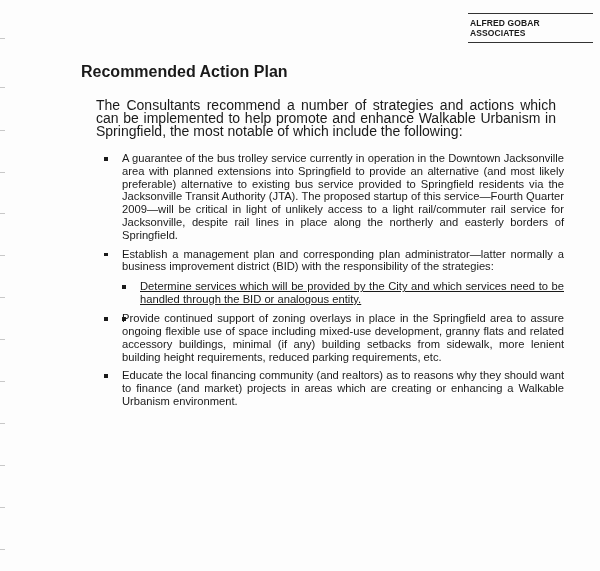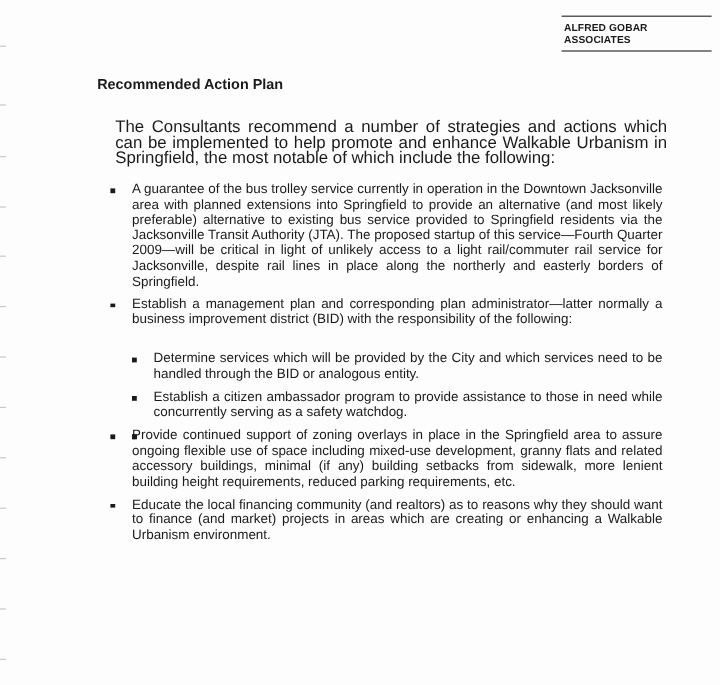--- a/index.html
+++ b/index.html
@@ -10,30 +10,30 @@
     }
     .margin-ticks { position: absolute; left: 0; top: 0; width: 8px; height: 571px; }
     .tick { position: absolute; left: 0; width: 5px; height: 1px; background: #c8c8c8; }
     .header-box {
       position: absolute; left: 468px; top: 13px; width: 123px;
       border-top: 1.5px solid #333; border-bottom: 1.5px solid #333;
       padding: 4px 0 4px 2px; font-size: 8.5px; font-weight: bold; letter-spacing: 0.1px;
     }
     .title {
       position: absolute; left: 81px; top: 63px;
-      font-size: 12px; font-weight: bold;
+      font-size: 16px; font-weight: bold;
     }
     .intro {
       position: absolute; left: 96px; top: 99px; width: 460px;
       font-size: 14px; line-height: 13px; text-align: justify;
     }
-    .list { position: absolute; left: 92px; top: 152px; width: 460px; margin: 0; padding: 0; list-style: none; }
+    .list { position: absolute; left: 104px; top: 152px; width: 460px; margin: 0; padding: 0; list-style: none; }
     .li { position: relative; padding-left: 18px; font-size: 11.2px; line-height: 12.8px; text-align: justify; margin-bottom: 6px; }
     .li .bullet { position: absolute; left: 0; top: 5px; width: 3.5px; height: 3.5px; background: #1a1a1a; }
-    .sublist { margin: 20px 0 0 0; padding: 0; list-style: none; }
+    .sublist { margin: 7px 0 0 0; padding: 0; list-style: none; text-decoration: underline; }
     .subli { position: relative; padding-left: 18px; font-size: 11.2px; line-height: 12.8px; text-align: justify; margin-bottom: 6.5px; }
     .subli .bullet { position: absolute; left: 0; top: 5px; width: 3.5px; height: 3.5px; background: #1a1a1a; }
     .sublist { margin-left: 0; }
   </style>
 </head>
 <body>
 
 <div class="margin-ticks">
   <div class="tick" style="top:38px"></div>
   <div class="tick" style="top:87px"></div>
@@ -56,29 +56,25 @@
 
 <div class="intro">The Consultants recommend a number of strategies and actions which can be implemented to help promote and enhance Walkable Urbanism in Springfield, the most notable of which include the following:</div>
 
 <ul class="list">
   <li class="li">
     <span class="bullet"></span>
     <span>A guarantee of the bus trolley service currently in operation in the Downtown Jacksonville area with planned extensions into Springfield to provide an alternative (and most likely preferable) alternative to existing bus service provided to Springfield residents via the Jacksonville Transit Authority (JTA).  The proposed startup of this service—Fourth Quarter 2009—will be critical in light of unlikely access to a light rail/commuter rail service for Jacksonville, despite rail lines in place along the northerly and easterly borders of Springfield.</span>
   </li>
   <li class="li">
     <span class="bullet"></span>
-    <span>Establish a management plan and corresponding plan administrator—latter normally a business improvement district (BID) with the responsibility of the following:</span>
+    <span>Establish a management plan and corresponding plan administrator—latter normally a business improvement district (BID) with the responsibility of the strategies:</span>
     <ul class="sublist">
       <li class="subli">
         <span class="bullet"></span>
         <span>Determine services which will be provided by the City and which services need to be handled through the BID or analogous entity.</span>
-      </li>
-      <li class="subli">
-        <span class="bullet"></span>
-        <span>Establish a citizen ambassador program to provide assistance to those in need while concurrently serving as a safety watchdog.</span>
       </li>
       <li class="subli">
         <span class="bullet"></span>
       </li>
       <li class="subli">
         <span class="bullet"></span>
       </li>
     </ul>
   </li>
   <li class="li">

